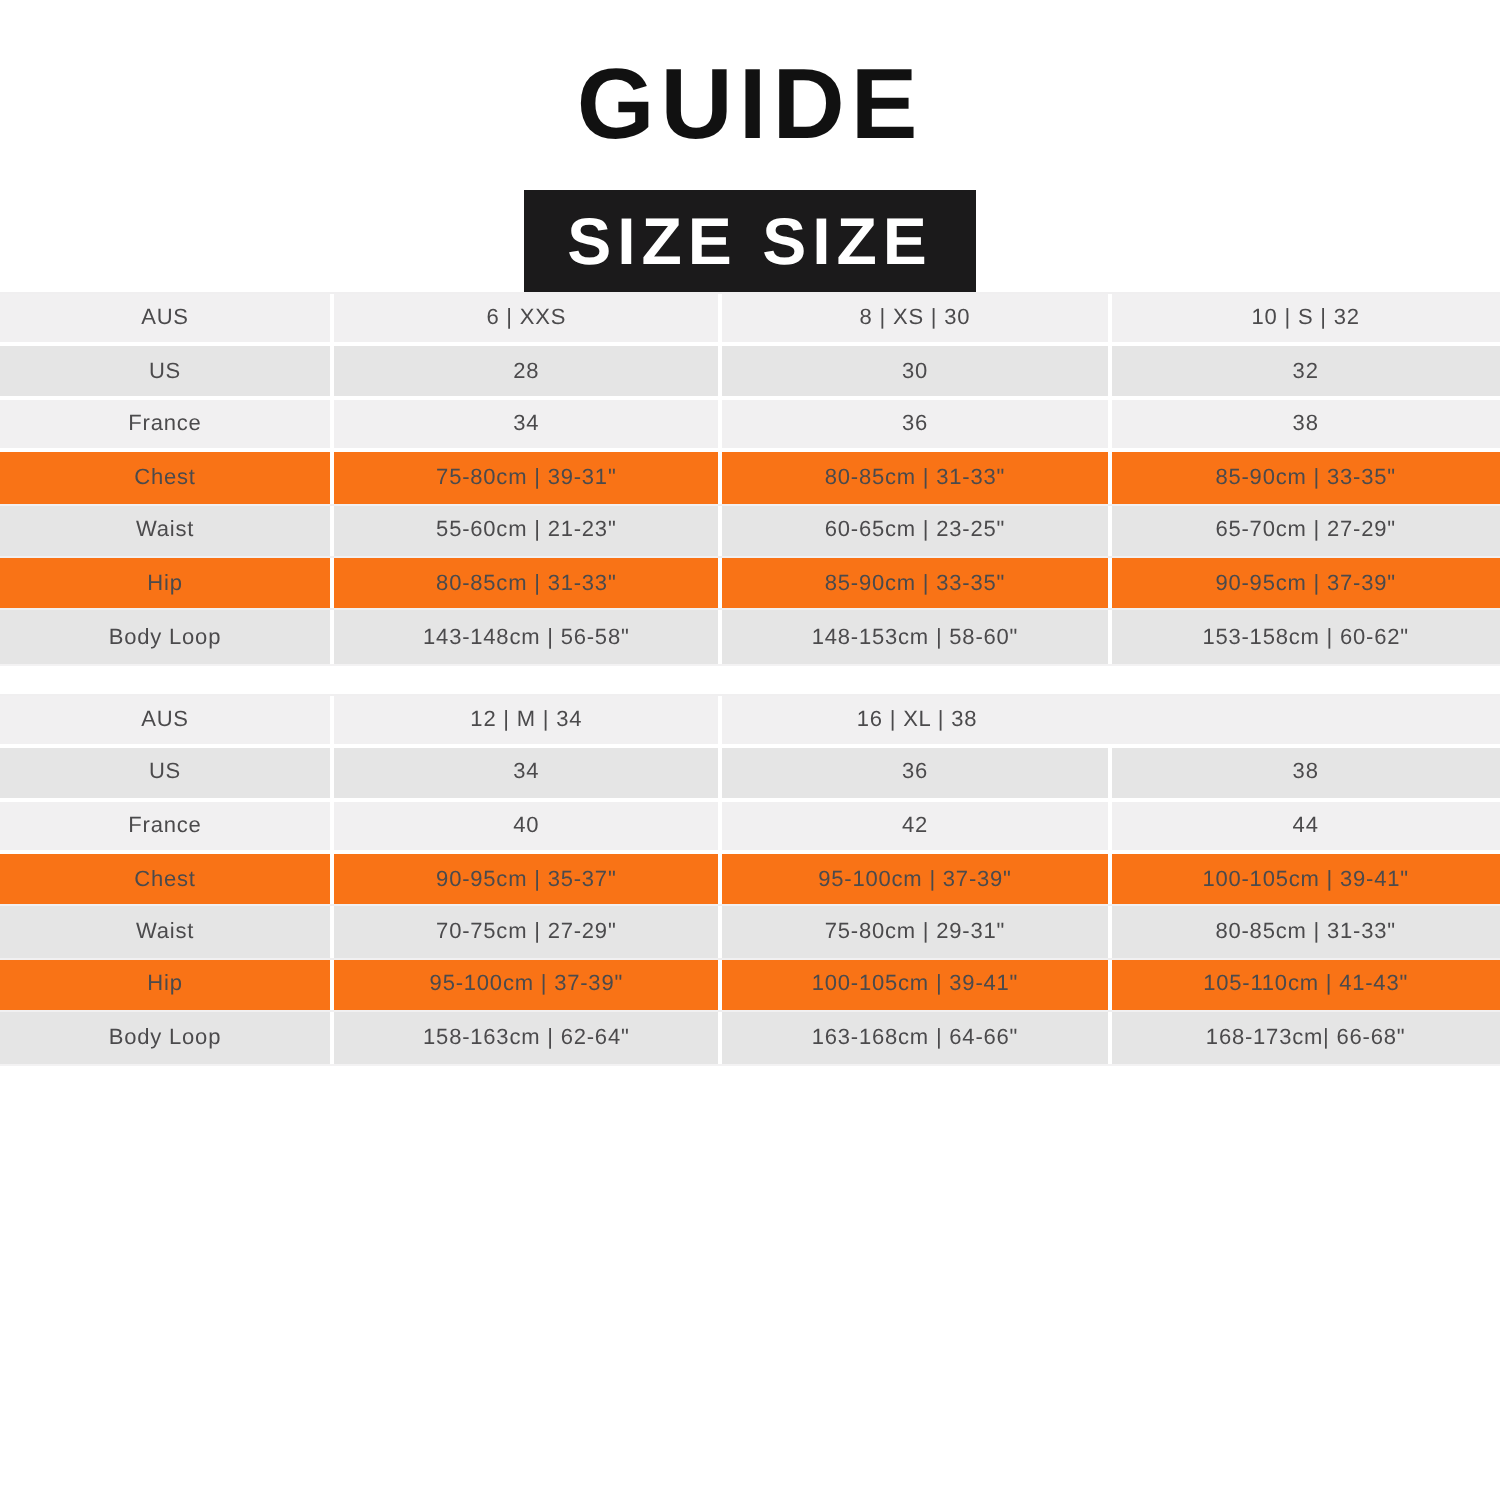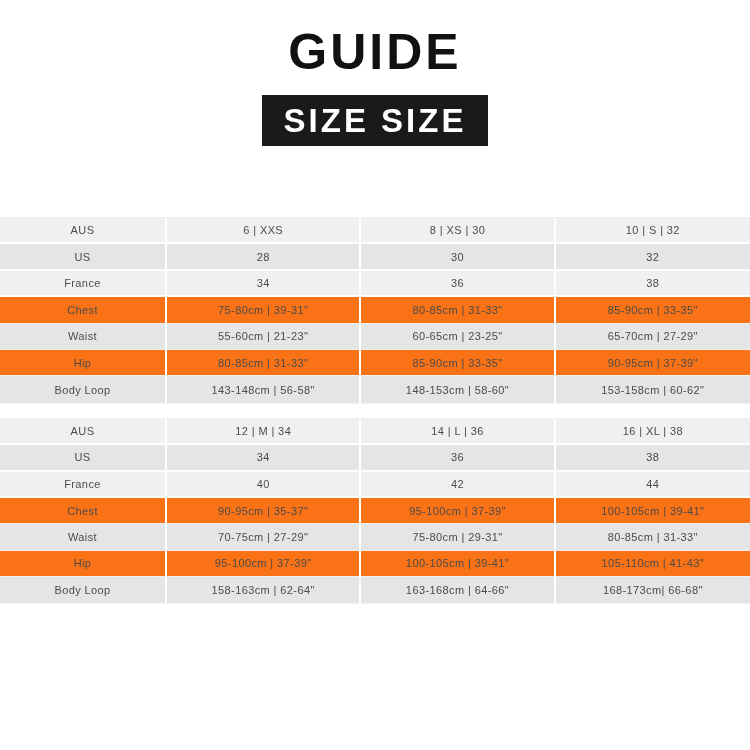--- a/index.html
+++ b/index.html
@@ -23,21 +23,21 @@
     display: inline-block;
     margin-top: 15px;
     background: #1b1a1b;
     color: #ffffff;
     font-size: 33px;
     line-height: 37px;
     font-weight: bold;
     letter-spacing: 3px;
     padding: 7px 22px;
   }
-  .tables { margin-top: 71px; }
+  .tables { }
   .tbl {
     width: 750px;
     border-top: 1px solid #f0eff0;
     border-bottom: 1px solid #f3f2f3;
   }
   .tbl + .tbl { margin-top: 14px; }
   .row {
     display: grid;
     grid-template-columns: 167px 1fr 1fr 1fr;
     height: 26.4px;
@@ -117,21 +117,20 @@
       <div class="cell">143-148cm | 56-58"</div>
       <div class="cell">148-153cm | 58-60"</div>
       <div class="cell">153-158cm | 60-62"</div>
     </div>
   </div>
 
   <div class="tbl">
     <div class="row hdr bg-a">
       <div class="cell">AUS</div>
       <div class="cell">12 | M | 34</div>
-      <div class="cell">14 | L | 36</div>
       <div class="cell">16 | XL | 38</div>
     </div>
     <div class="row hdr bg-b">
       <div class="cell">US</div>
       <div class="cell">34</div>
       <div class="cell">36</div>
       <div class="cell">38</div>
     </div>
     <div class="row hdr bg-a">
       <div class="cell">France</div>

